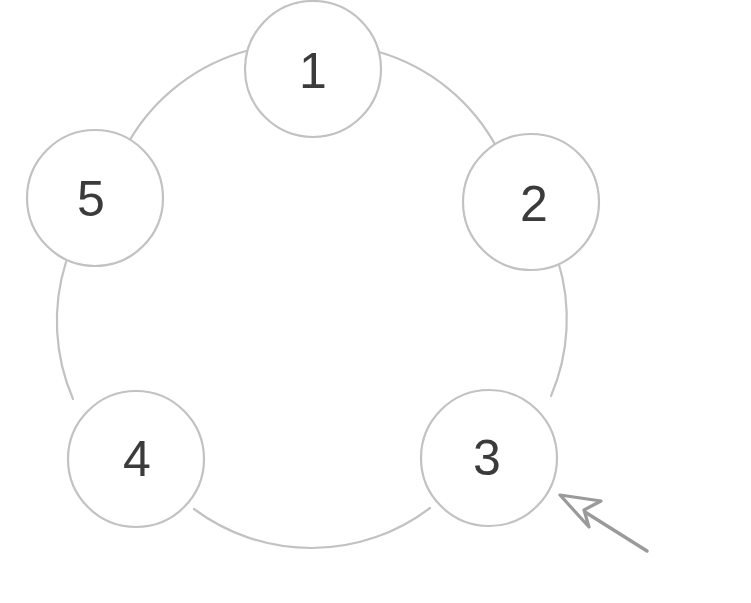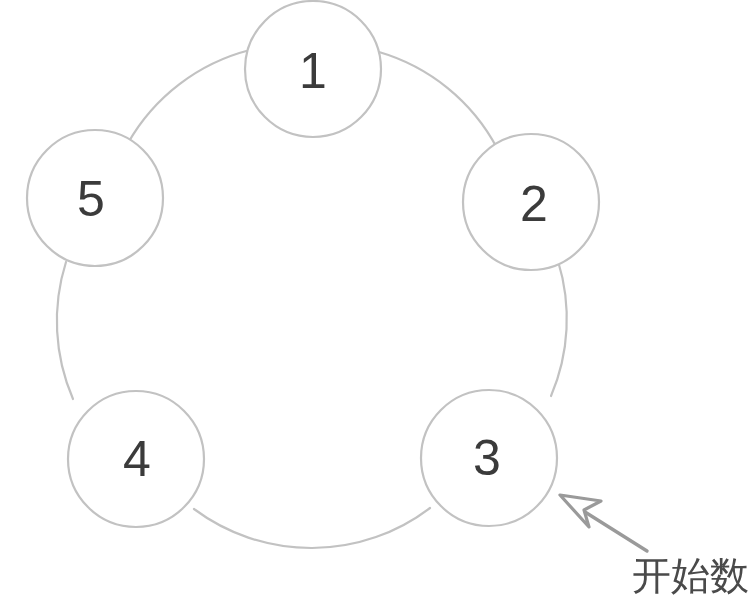--- a/index.html
+++ b/index.html
@@ -80,15 +80,14 @@
       <path d="M 560,495 L 601,501 L 584,510 L 589,527 Z" fill="#ffffff" stroke="#9a9a9a" stroke-width="3.2" stroke-linejoin="round"></path>
     </g>
   </svg>
 
   <div class="node-label" style="left:313px; top:71px;">1</div>
   <div class="node-label" style="left:534px; top:204px;">2</div>
   <div class="node-label" style="left:487px; top:458px;">3</div>
   <div class="node-label" style="left:137px; top:459px;">4</div>
   <div class="node-label" style="left:91px; top:199px;">5</div>
 
-  <div class="annotation-label" style="left:632px; top:556px;">开始数</div>
 
 </div>
 
 </body></html>

